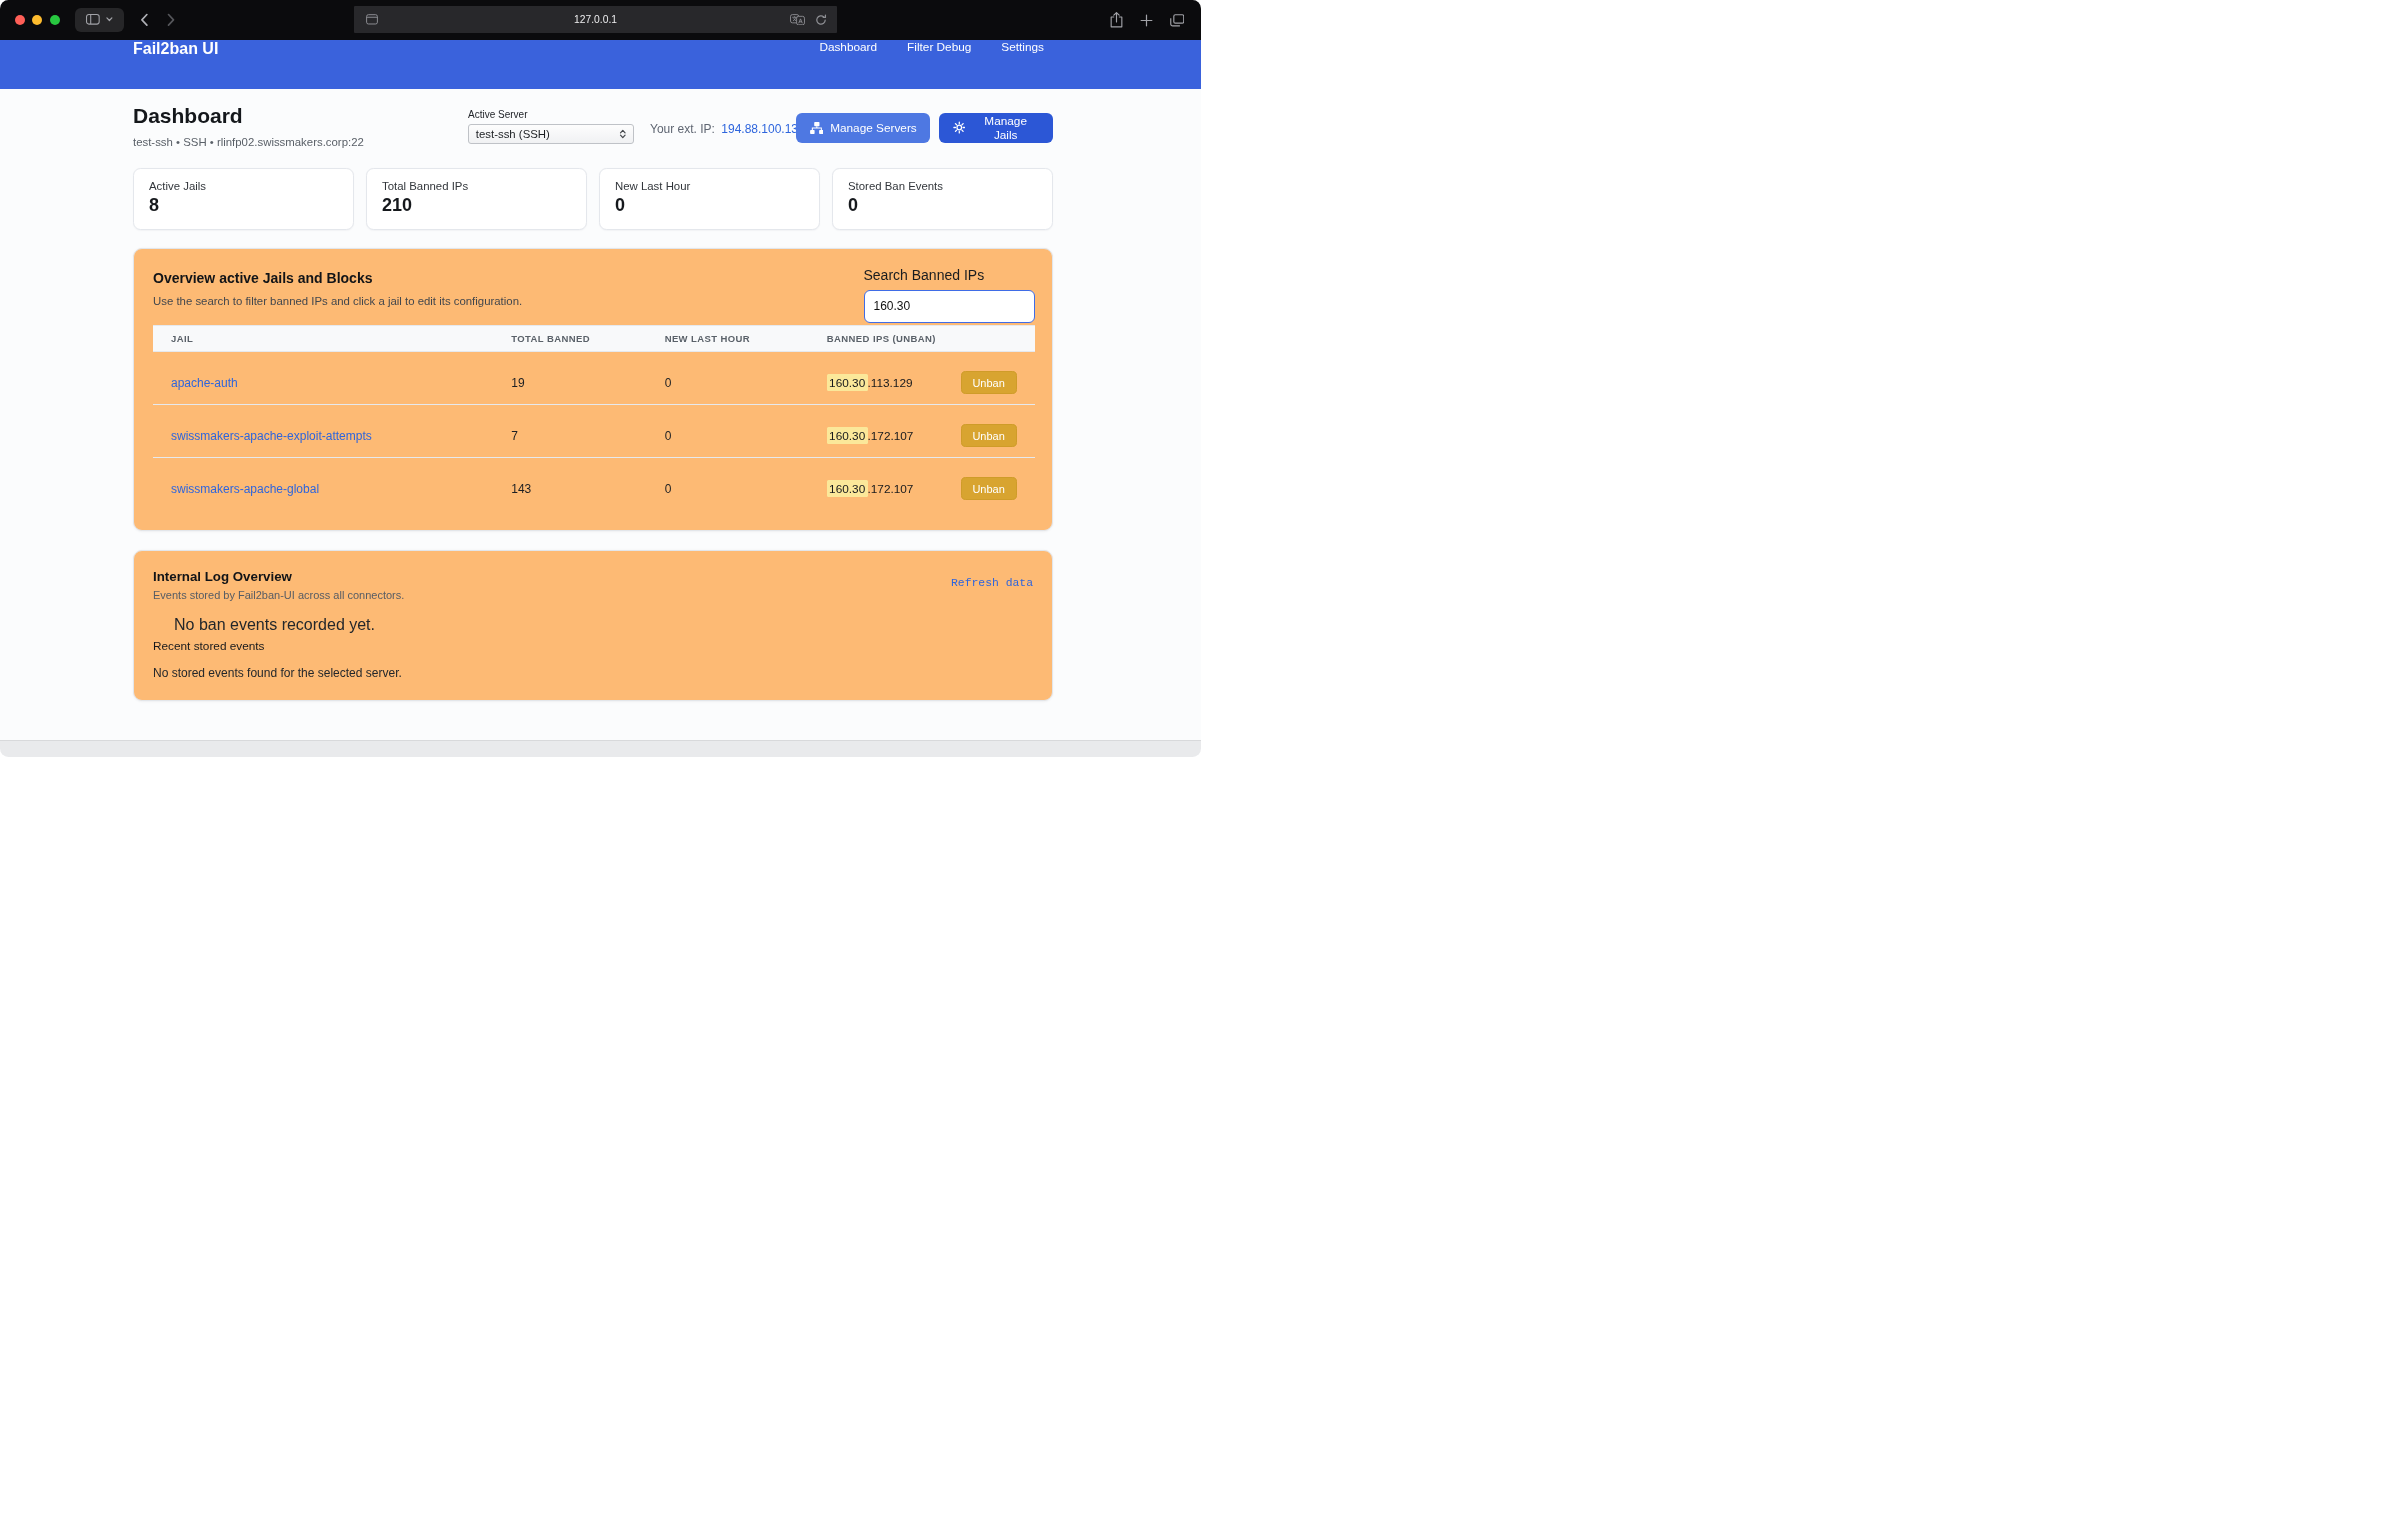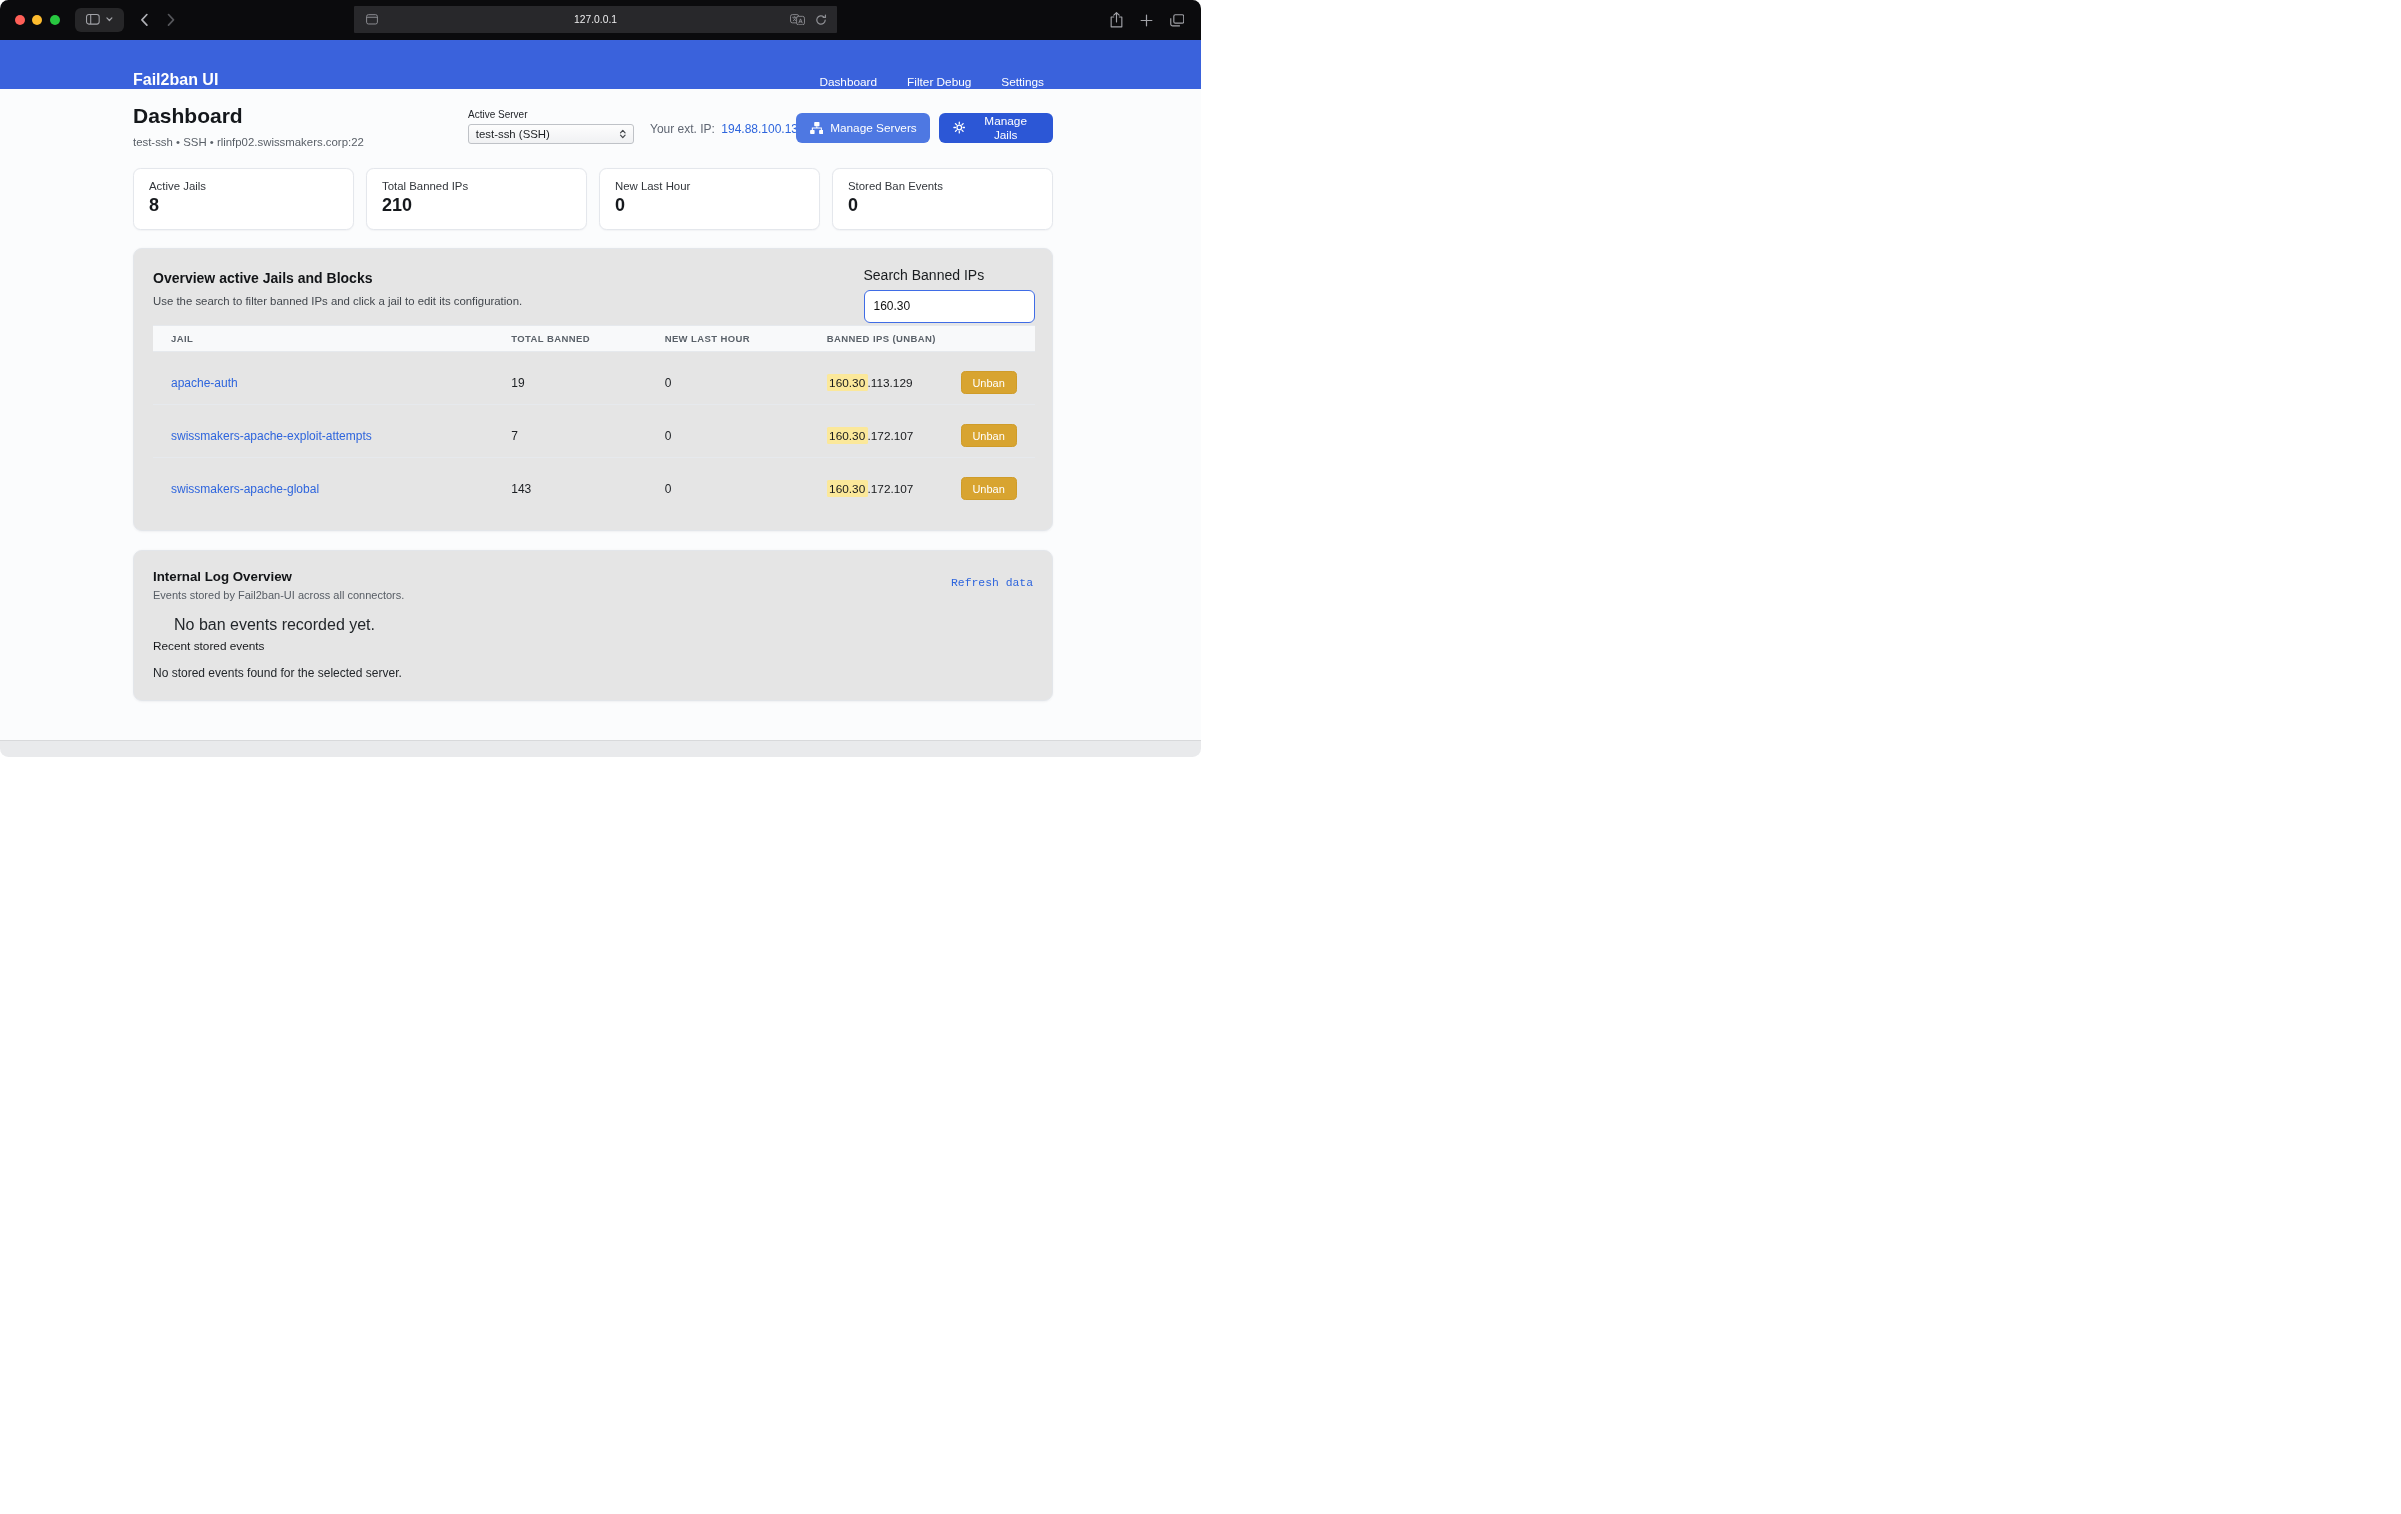--- a/index.html
+++ b/index.html
@@ -21,21 +21,21 @@
   .nav-arrow.fwd { left:161px; color:#55565a; }
 
   .url-bar { position:absolute; left:354px; top:6px; width:483px; height:27px; background:#28282b; border-radius:1px; display:flex; align-items:center; cursor:text; }
   .url-bar .page-ic { margin-left:12px; color:#8e8f94; display:flex; }
   .url-text { position:absolute; left:50%; transform:translateX(-50%); color:#ececee; font-size:10.3px; }
   .url-right { position:absolute; right:10px; display:flex; align-items:center; gap:10px; color:#8e8f94; }
 
   .toolbar-right { position:absolute; right:16.7px; top:0; height:40px; display:flex; align-items:center; gap:16.7px; color:#a2a3a8; }
 
   
-  .navbar { height:49px; background:#3a62dc; display:flex; align-items:flex-end; padding:0 157px 0 133px; }
+  .navbar { height:49px; background:#3a62dc; display:flex; align-items:flex-start; padding:0 157px 0 133px; }
   .brand { color:#fff; font-size:16px; font-weight:700; cursor:pointer; }
   .nav-links { margin-left:auto; display:flex; gap:30px; }
   .nav-link { color:#fff; font-size:11.8px; font-weight:500; text-decoration:none; cursor:pointer; }
 
   
   .main { padding:0 148px 0 133px; }
 
   .page-header { position:relative; height:79px; }
   .page-title { position:absolute; left:0; top:15px; font-size:21px; font-weight:700; color:#14171b; }
   .page-subtitle { position:absolute; left:0; top:47px; font-size:11.4px; color:#5a6068; }
@@ -52,21 +52,21 @@
   .btn-servers { left:663px; background:#4e78e2; }
   .btn-jails { left:806px; background:#2c57d6; }
 
   
   .stats-row { display:flex; gap:12px; }
   .stat-card { flex:1; height:62px; background:#fff; border:0.8px solid #e4e7ec; border-radius:7.6px; padding:11.4px 15px; box-shadow:0 0.8px 1.5px rgba(15,23,42,.04); }
   .stat-label { font-size:11.4px; color:#32363b; }
   .stat-value { font-size:18px; font-weight:700; color:#15181c; margin-top:2.3px; }
 
   
-  .card { background:#e5e5e5; border:0.8px solid #e3e6ea; border-radius:9px; box-shadow:0 0.8px 2.3px rgba(15,23,42,.05); }
+  .card { background:#fdba74; border:0.8px solid #e3e6ea; border-radius:9px; box-shadow:0 0.8px 2.3px rgba(15,23,42,.05); }
   .overview-card { margin-top:18px; }
   .card-head { position:relative; padding:21px 19px 0 19px; }
   .card-title { font-size:14px; font-weight:700; color:#121417; }
   .card-sub { font-size:11.4px; color:#42474d; margin-top:9px; }
 
   .search-group { position:absolute; top:18px; right:17.5px; width:171px; }
   .search-label { display:block; font-size:14px; color:#191c1f; margin-bottom:6.8px; }
   .search-input { width:171px; height:33px; border:1.5px solid #3f6ce6; border-radius:6px; font-size:12px; padding:0 9px; font-family:inherit; color:#111; outline:none; caret-color:#111; }
 
   .table-wrap { padding:18px 17.5px 20px 19px; }

